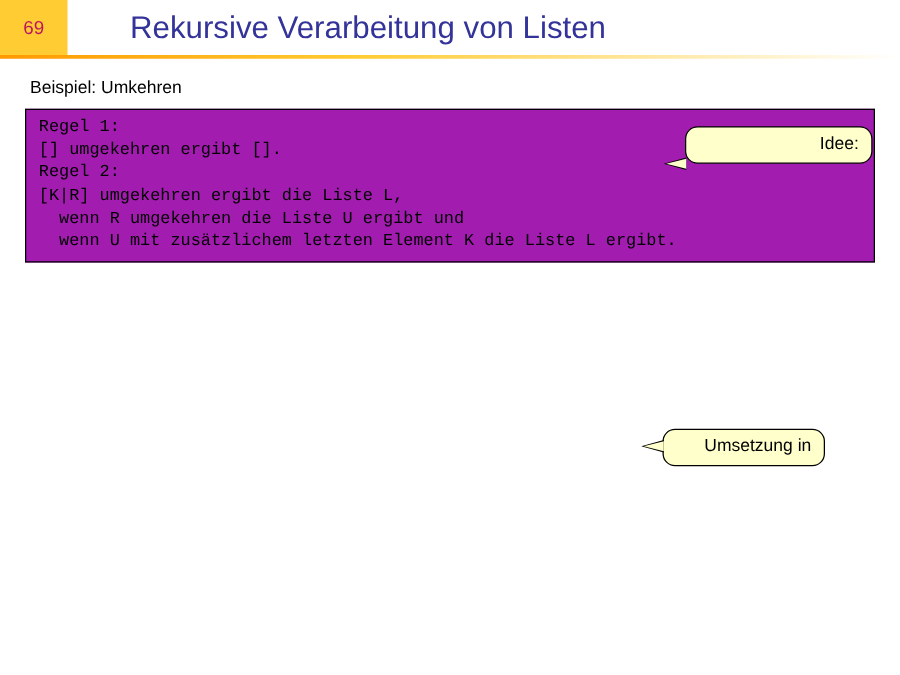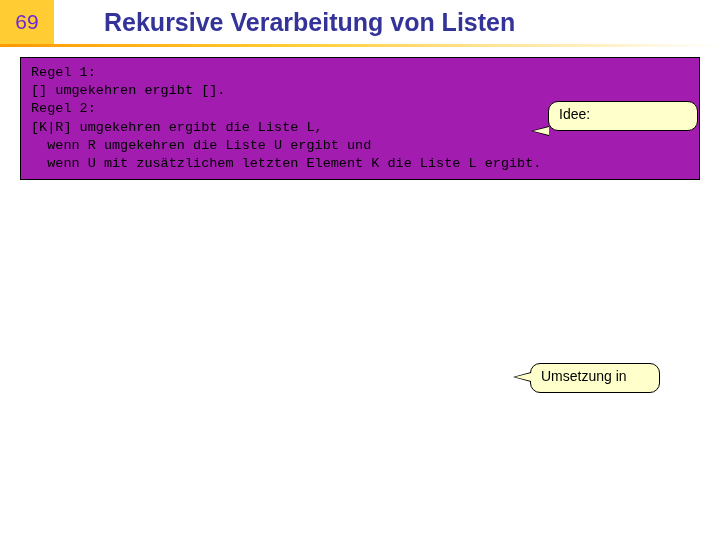--- a/index.html
+++ b/index.html
@@ -17,32 +17,31 @@
     align-items: center;
     height: 44px;
   }
   .slide-num {
     width: 54px;
     height: 44px;
     background: #ffcc33;
     display: flex;
     align-items: center;
     justify-content: center;
-    font-size: 21px;
-    color: #6d28d9;
+    font-size: 15px;
+    color: #be185d;
   }
   .title {
     flex: 1;
     font-size: 25px;
     color: #333399;
     padding-left: 50px;
     display: flex;
     align-items: center;
     height: 44px;
-    font-weight: bold;
   }
   .rule {
     height: 3px;
     background: linear-gradient(to right, #ff9900 0%, #ffcc33 40%, #ffffff 100%);
     margin-left: 0;
   }
   .content {
     padding: 10px 20px 0 20px;
     position: relative;
   }
@@ -62,21 +61,21 @@
     white-space: pre;
     color: #000;
   }
   .callout {
     position: absolute;
     background: #ffffcc;
     border: 1px solid #000;
     border-radius: 10px;
     font-size: 14px;
     color: #000;
-    text-align: left;
+    text-align: right;
     padding: 4px 10px 6px 10px;
     line-height: 1.25;
   }
   .callout .tail {
     position: absolute;
     width: 0; height: 0;
   }
   .callout-1 { top: 54px; right: 22px; width: 150px; }
   .callout-1 .tail {
     left: -18px; top: 24px;
@@ -85,21 +84,21 @@
     border-right: 18px solid #000;
   }
   .callout-1 .tail::after {
     content: "";
     position: absolute;
     left: 2px; top: -4px;
     border-top: 4px solid transparent;
     border-bottom: 4px solid transparent;
     border-right: 16px solid #ffffcc;
   }
-  .callout-2 { top: 316px; right: 60px; width: 130px; }
+  .callout-2 { top: 296px; right: 60px; width: 130px; }
   .callout-2 .tail {
     left: -18px; top: 8px;
     border-top: 5px solid transparent;
     border-bottom: 5px solid transparent;
     border-right: 18px solid #000;
   }
   .callout-2 .tail::after {
     content: "";
     position: absolute;
     left: 2px; top: -4px;
@@ -112,20 +111,21 @@
 <body>
 
 <div class="header">
   <div class="slide-num">69</div>
   <div class="title">Rekursive Verarbeitung von Listen</div>
 </div>
 <div class="rule"></div>
 
 <div class="content">
 
+  <div class="subhead">Beispiel: Umkehren</div>
 
   <div class="callout callout-1">
     <div class="tail"></div>
     <div>Idee:</div>
   </div>
 
   <div class="box">Regel 1:
 [] umgekehren ergibt [].
 Regel 2:
 [K|R] umgekehren ergibt die Liste L,

